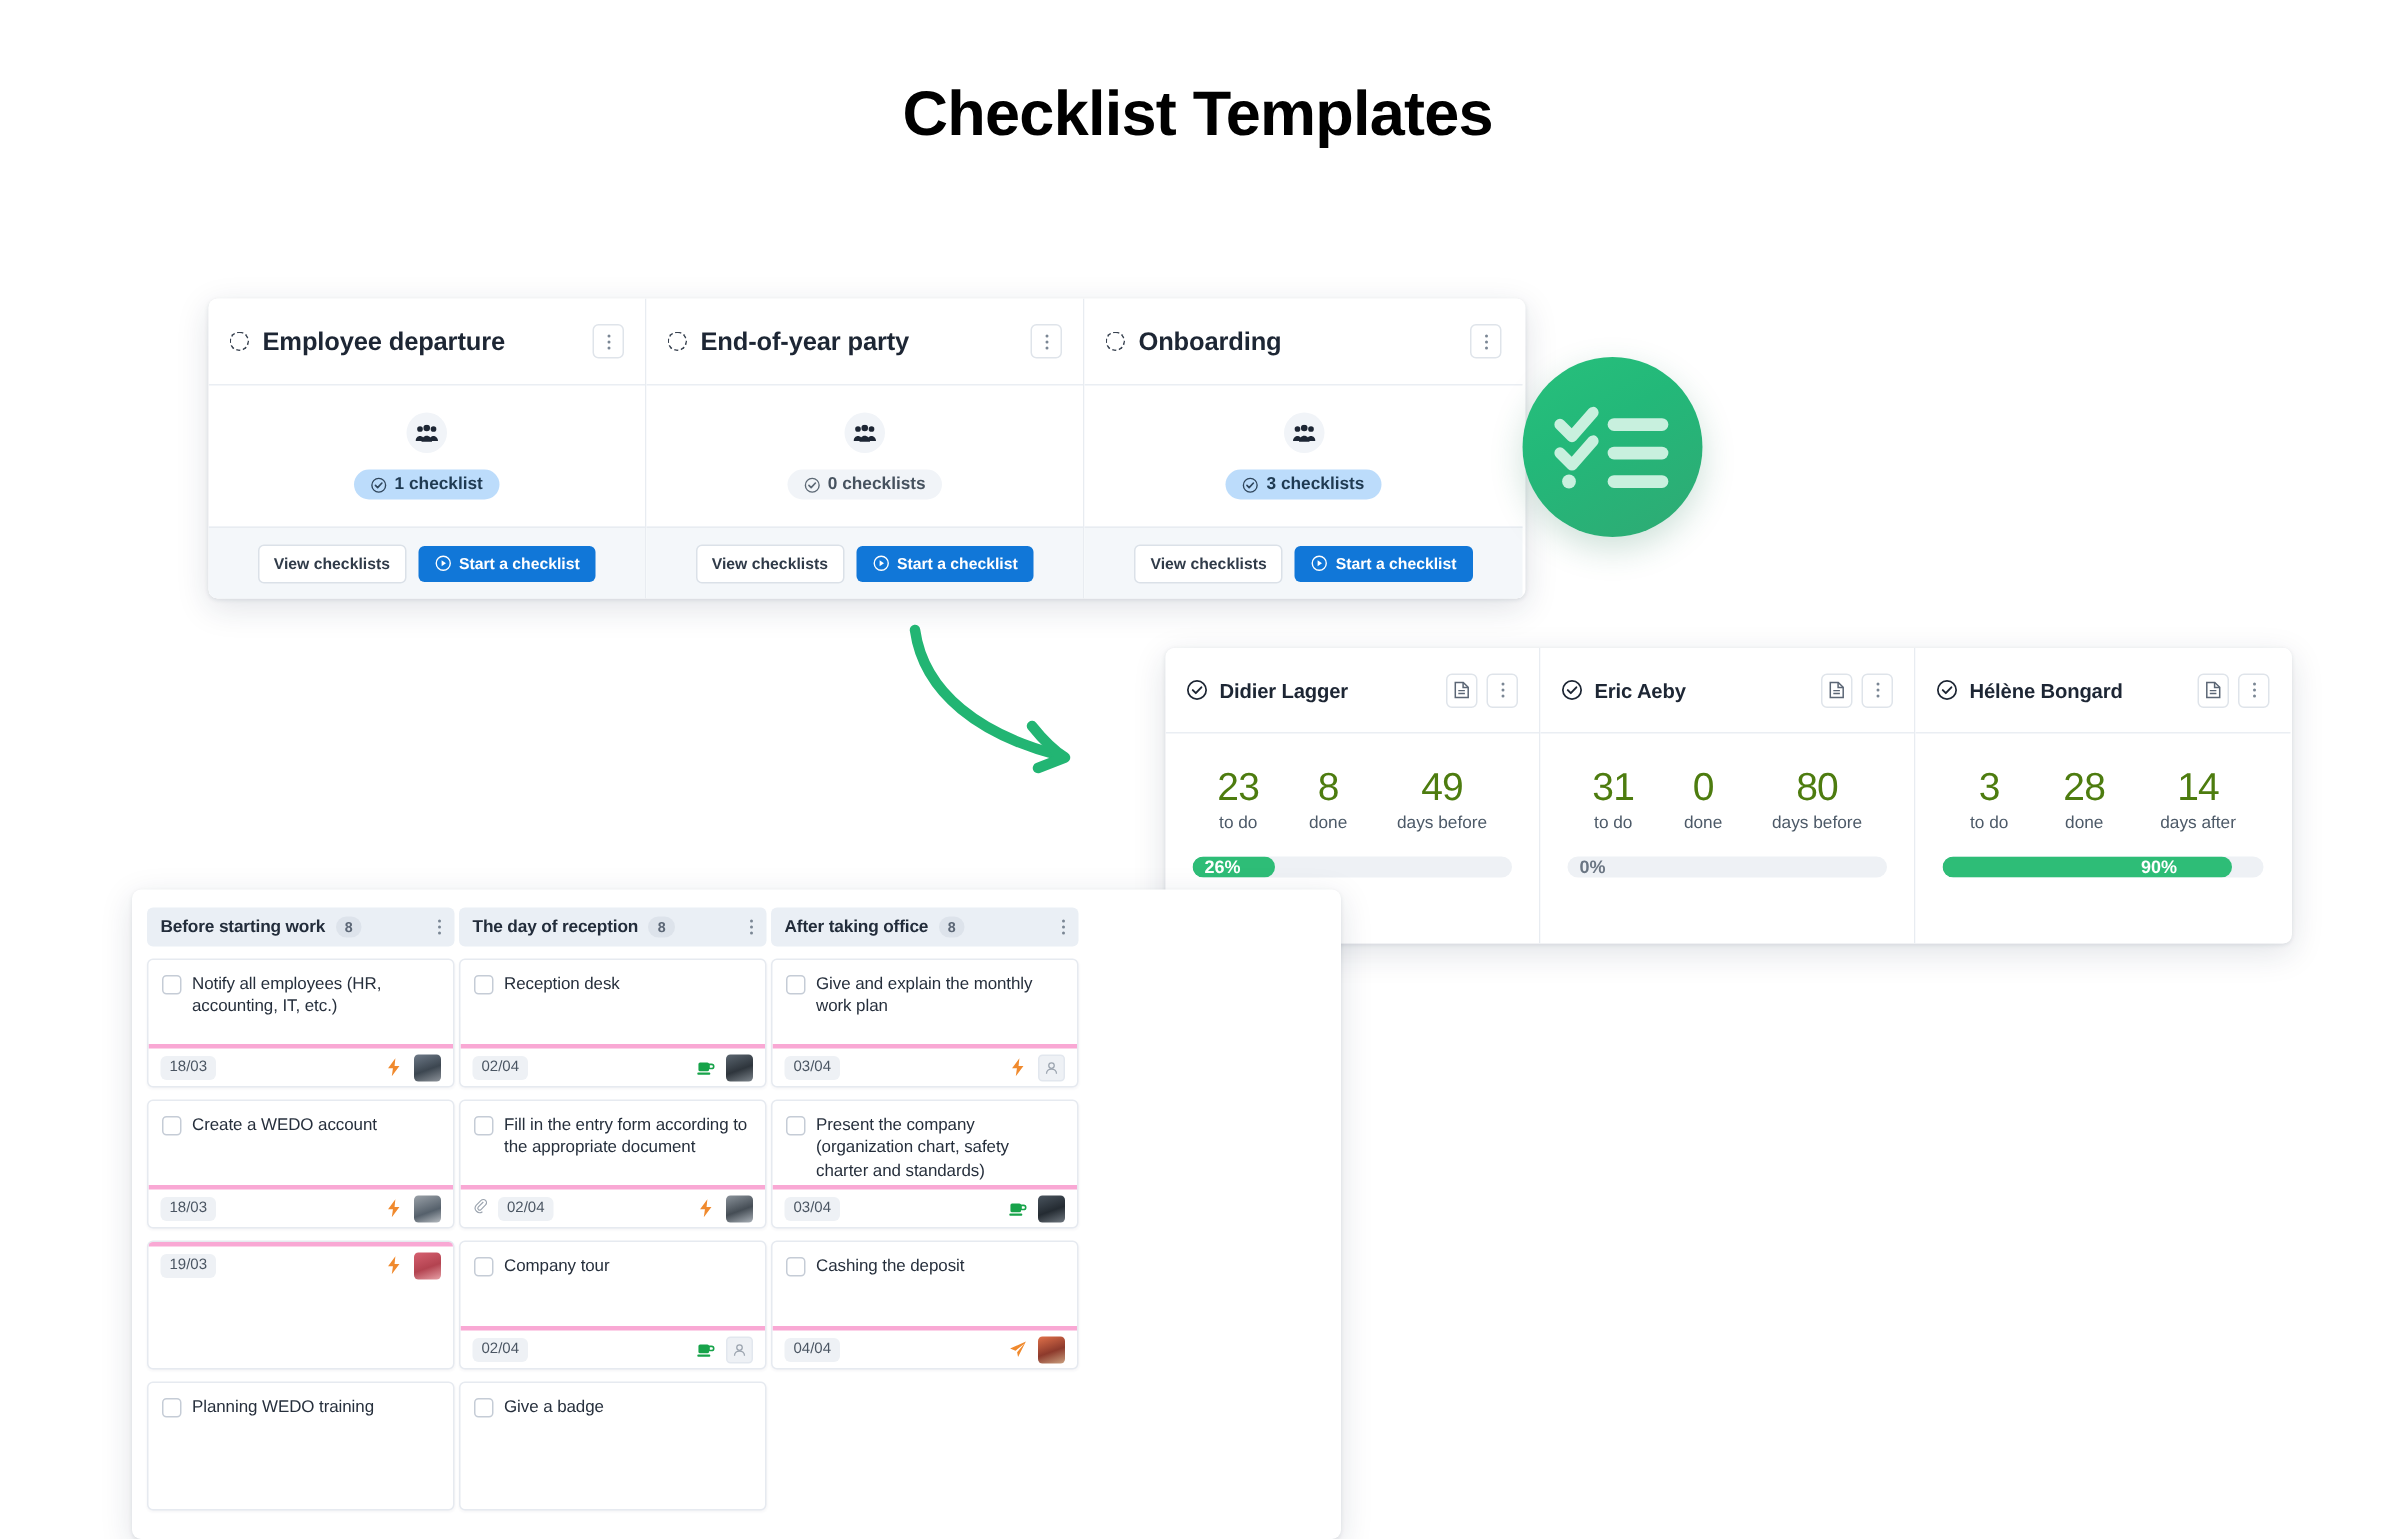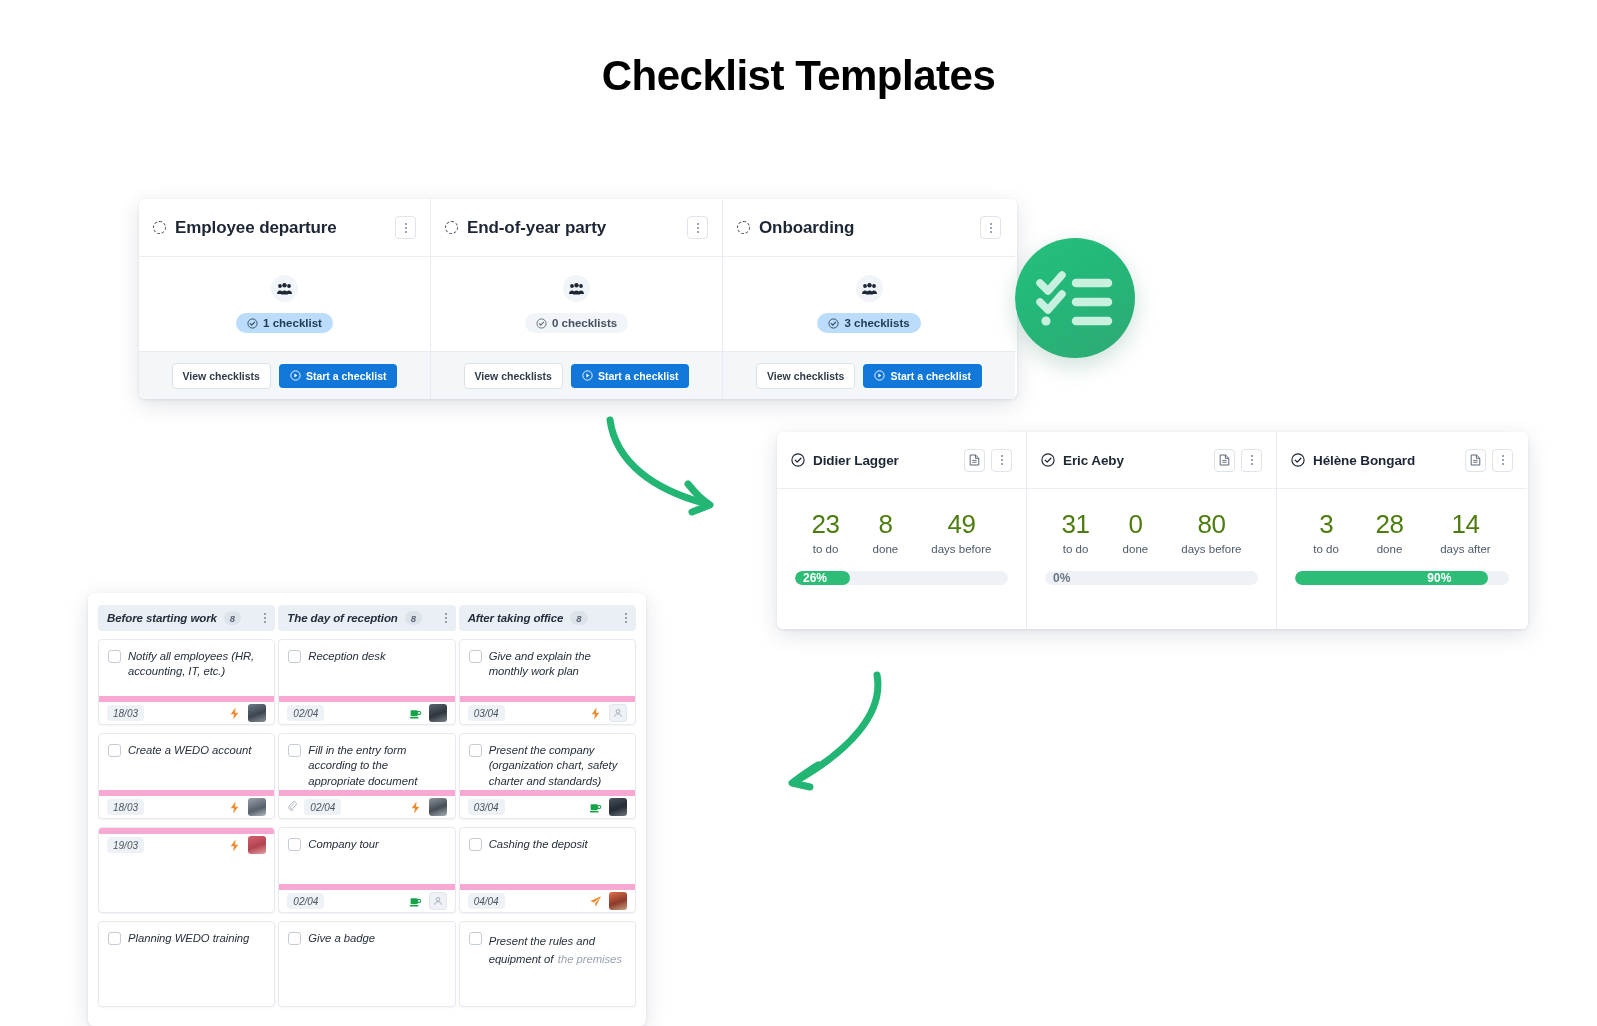--- a/index.html
+++ b/index.html
@@ -148,27 +148,26 @@
     font-size: 12px; font-weight: 700; color: #fff;
     position: absolute; left: 8px; white-space: nowrap;
   }
   .pfill.zero { background: transparent; }
   .pfill.zero .ptxt { color: #6b7683; }
   .pfill.center .ptxt { left: 50%; transform: translateX(-50%); margin-left: 48px; }
 
   
   .board {
     position: absolute; left: 88px; top: 593px;
-    width: 558px; height: 433px;
+    width: 806px; height: 433px;
     background: #fff; border-radius: 6px;
     box-shadow: 0 6px 22px rgba(22,40,70,.13), 0 1px 3px rgba(22,40,70,.10);
     display: flex; gap: 3px;
     padding: 12px 10px 0 10px;
     overflow: hidden;
-    font-style: italic;
   }
   .column { width: 205px; display: flex; flex-direction: column; }
   .col-head {
     height: 26px; background: #eaeff5; border-radius: 4px;
     display: flex; align-items: center; padding: 0 9px; margin-bottom: 8px;
   }
   .col-title { font-size: 11.5px; font-weight: 700; color: #232d3b; letter-spacing:-0.1px;}
   .col-count {
     margin-left: 7px; background: #dde3eb; color: #5b6675;
     font-size: 9.5px; font-weight: 600;
@@ -187,21 +186,21 @@
   .cbox {
     width: 13px; height: 13px; border: 1.3px solid #c5ccd6; border-radius: 3px;
     flex: 0 0 13px; margin-top: 1px; background: #fff;
   }
   .task-text {
     font-size: 11.3px; color: #262f3c; line-height: 1.35; letter-spacing: -0.05px;
   }
   .task-text.muted { color: #9aa3ae; }
   .task-foot {
     height: 28px; flex: 0 0 28px;
-    border-top: 6px solid #f9a8d4;
+    border-top: 3px solid #f9a8d4;
     display: flex; align-items: center; padding: 0 8px; gap: 6px;
   }
   .clip { color: #9aa3ae; font-size: 11px; }
   .date-chip {
     background: #eef1f5; color: #4a5562; font-size: 10px;
     border-radius: 4px; padding: 2.5px 6px;
   }
   .foot-right { margin-left: auto; display: flex; align-items: center; gap: 7px; }
   .avatar {
     width: 18px; height: 18px; border-radius: 3px; display:block;
@@ -716,26 +715,17 @@
           <span class="date-chip">04/04</span>
           <span class="foot-right">
             <svg class="mini-icon" viewBox="0 0 12 12">
                 <path d="M11 1.2L1.3 5.6l3.3 1.3L10 2.6 5.6 7.8l.6 3z" fill="#f08a2e"></path>
               </svg>
             <span class="avatar" style="background:linear-gradient(160deg,#e0714a,#8d3a2c 55%,#caa07f)"></span>
           </span>
         </div>
       </div>
 
-      <div class="task">
-        <div class="task-top">
-          <span class="cbox"></span>
-          <span>
-            <span class="task-text">Present the rules and equipment of</span>
-            <span class="task-text muted">the premises</span>
-          </span>
-        </div>
-      </div>
     </div>
 
   </div>
 
 </div>
 
 </body></html>

